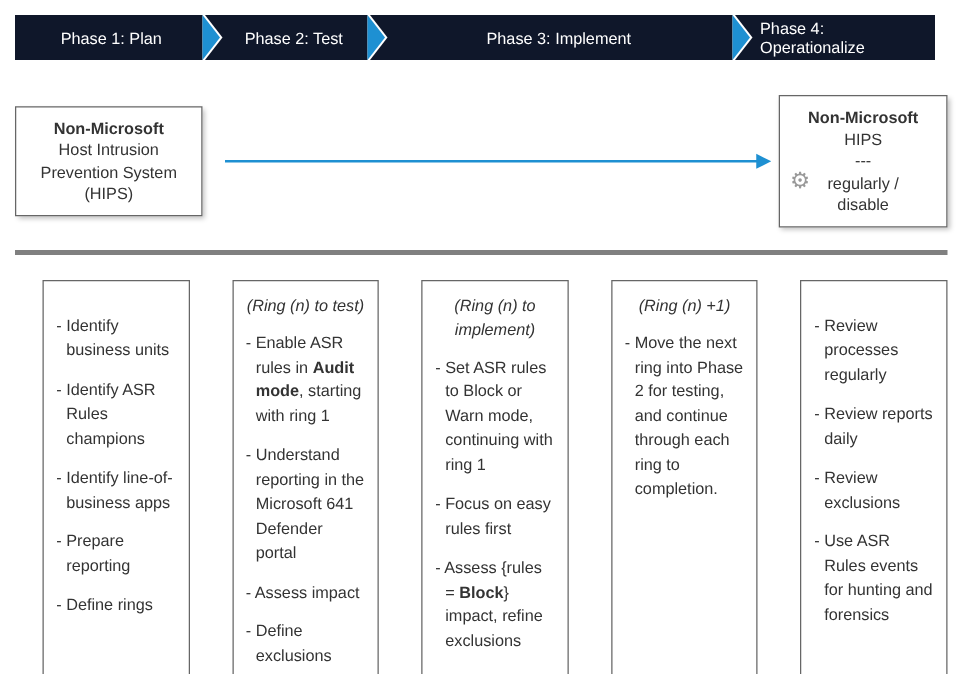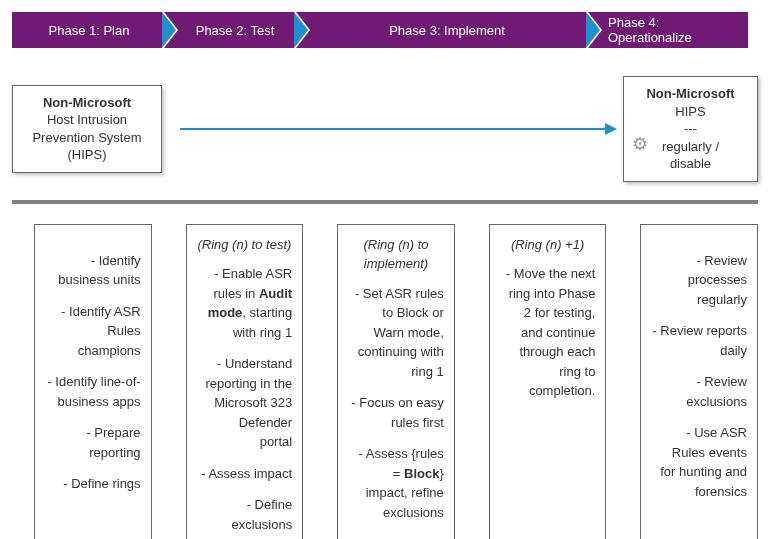--- a/index.html
+++ b/index.html
@@ -12,21 +12,21 @@
     background: #fff;
     width: 770px;
   }
   .phase-row {
     display: flex;
     height: 36px;
     margin-bottom: 28px;
   }
   .phase {
     position: relative;
-    background: #701a75;
+    background: #0f172a;
     color: #fff;
     display: flex;
     align-items: center;
     justify-content: center;
     font-size: 13px;
     padding: 0 8px 0 20px;
     margin-right: 2px;
   }
   .phase::after {
     content: "";
@@ -122,21 +122,20 @@
   }
   .col-heading {
     text-align: center;
     font-style: italic;
     margin-bottom: 10px;
   }
   .item {
     text-indent: -8px;
     padding-left: 8px;
     margin-bottom: 12px;
-    text-align: right;
   }
   .item:last-child { margin-bottom: 0; }
   b { font-weight: 700; }
 </style>
 </head>
 <body>
 
 <div class="phase-row" id="phase-row">
     <div class="phase" style="width: 150px;">Phase 1: Plan</div>
     <div class="phase" style="width: 130px;">Phase 2: Test</div>
@@ -172,21 +171,21 @@
       <div style="height: 16px;"></div>
       <div class="item">- Identify business units</div>
       <div class="item">- Identify ASR Rules champions</div>
       <div class="item">- Identify line-of-business apps</div>
       <div class="item">- Prepare reporting</div>
       <div class="item">- Define rings</div>
     </div>
     <div class="col">
       <div class="col-heading">(Ring (n) to test)</div>
       <div class="item">- Enable ASR rules in <b>Audit mode</b>, starting with ring 1</div>
-      <div class="item">- Understand reporting in the Microsoft 323 Defender portal</div>
+      <div class="item">- Understand reporting in the Microsoft 641 Defender portal</div>
       <div class="item">- Assess impact</div>
       <div class="item">- Define exclusions</div>
     </div>
     <div class="col">
       <div class="col-heading">(Ring (n) to implement)</div>
       <div class="item">- Set ASR rules to Block or Warn mode, continuing with ring 1</div>
       <div class="item">- Focus on easy rules first</div>
       <div class="item">- Assess  {rules = <b>Block</b>} impact, refine exclusions</div>
     </div>
     <div class="col">

